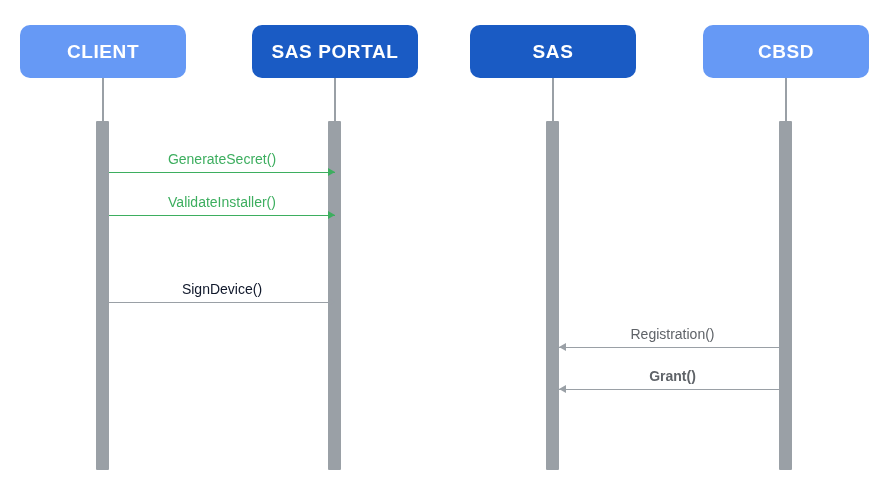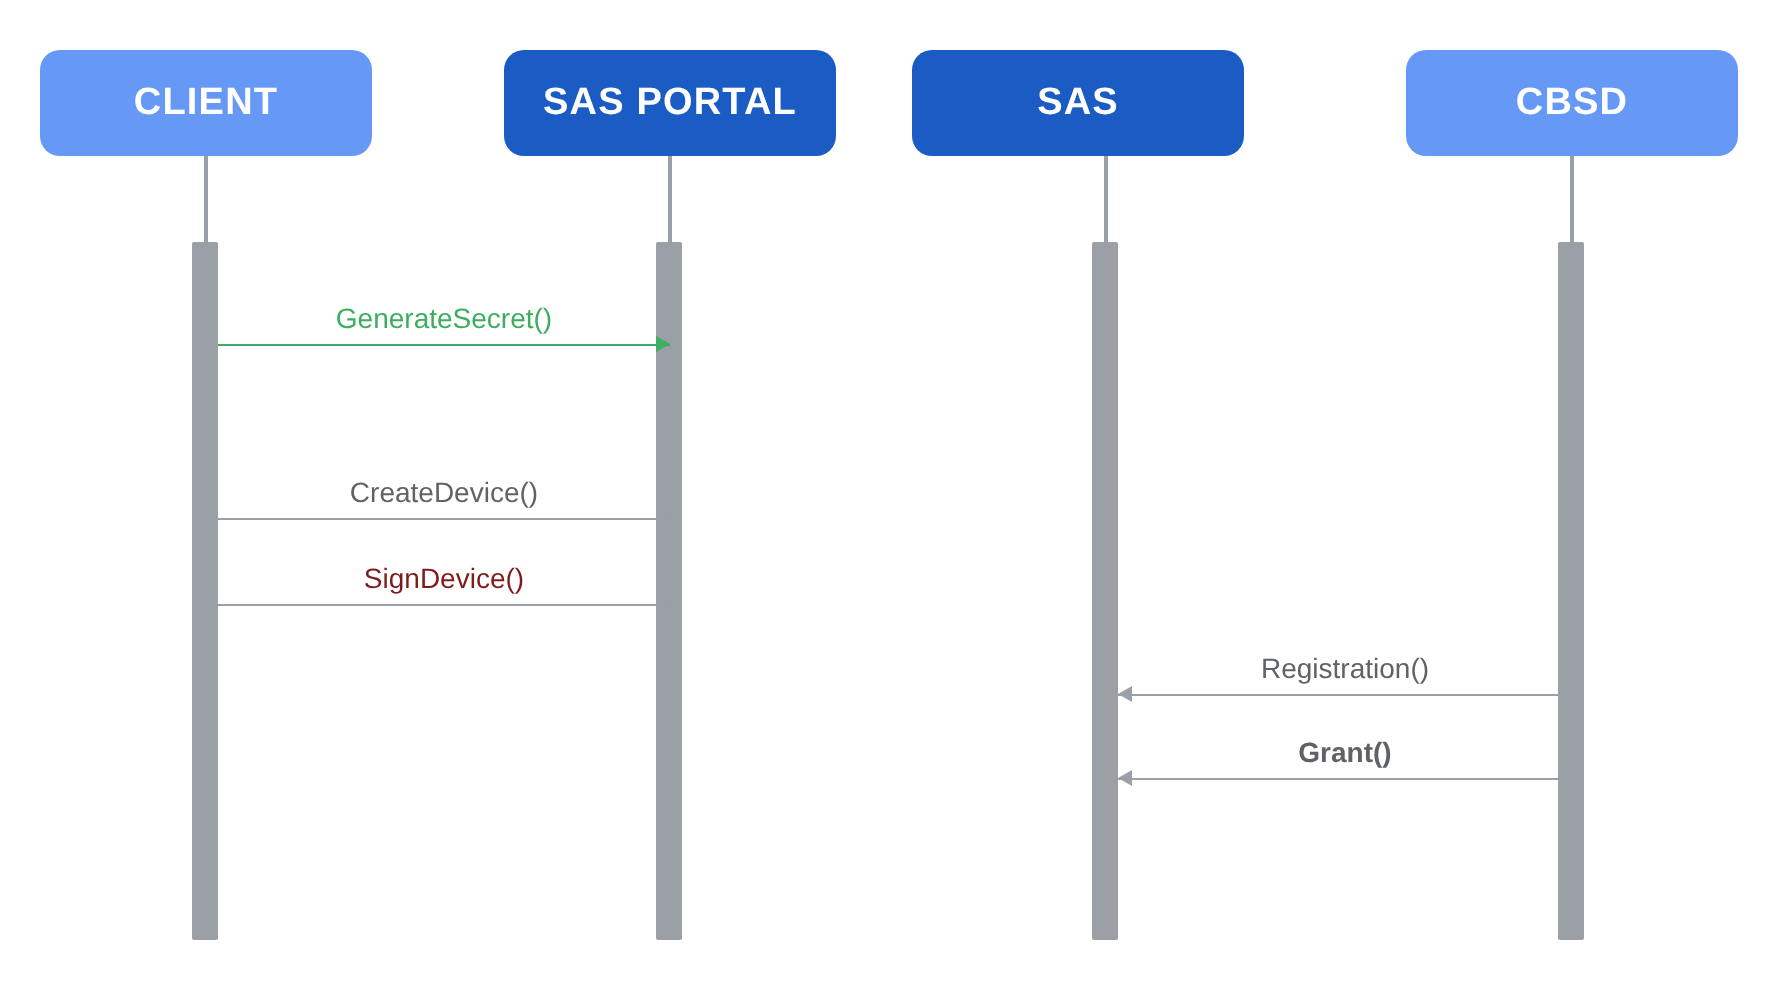--- a/index.html
+++ b/index.html
@@ -104,21 +104,21 @@
 <body>
 
 <div id="canvas">
 
   <div class="actor-box" style="left: 20px; background: rgb(102, 153, 245);">
     <span class="actor-label">CLIENT</span>
   </div>
   <div class="actor-box" style="left: 252px; background: rgb(26, 91, 196); text-align: right;">
     <span class="actor-label">SAS PORTAL</span>
   </div>
-  <div class="actor-box" style="left: 456px; background: rgb(26, 91, 196);">
+  <div class="actor-box" style="left: 470px; background: rgb(26, 91, 196);">
     <span class="actor-label">SAS</span>
   </div>
   <div class="actor-box" style="left: 703px; background: rgb(102, 153, 245); justify-content: center;">
     <span class="actor-label">CBSD</span>
   </div>
 
   <div class="lifeline" style="left: 102px;"></div>
   <div class="lifeline" style="left: 334px;"></div>
   <div class="lifeline" style="left: 552px;"></div>
   <div class="lifeline" style="left: 785px;"></div>
@@ -127,29 +127,29 @@
   <div class="activation" style="left: 328px;"></div>
   <div class="activation" style="left: 546px;"></div>
   <div class="activation" style="left: 779px;"></div>
 
   <div class="message" style="left: 109px; width: 226px; top: 147px; color: rgb(61, 174, 95);">
     <span class="msg-label" style="color: rgb(61, 174, 95);">GenerateSecret()</span>
     <div class="msg-line" style="background: rgb(61, 174, 95);"></div>
     <div class="msg-head right"></div>
   </div>
 
-
-  <div class="message" style="left: 109px; width: 226px; top: 234px; color: rgb(154, 160, 166);">
-    <span class="msg-label" style="color: rgb(95, 99, 104);">CreateDevice()</span>
-    <div class="msg-line" style="background: rgb(154, 160, 166);"></div>
+  <div class="message" style="left: 109px; width: 226px; top: 190px; color: rgb(61, 174, 95);">
+    <span class="msg-label" style="color: rgb(61, 174, 95);">ValidateInstaller()</span>
+    <div class="msg-line" style="background: rgb(61, 174, 95);"></div>
     <div class="msg-head right"></div>
   </div>
 
+
   <div class="message" style="left: 109px; width: 226px; top: 277px; color: rgb(154, 160, 166);">
-    <span class="msg-label" style="color: #7f1d1d;">SignDevice()</span>
+    <span class="msg-label" style="color: #0f172a;">SignDevice()</span>
     <div class="msg-line" style="background: rgb(154, 160, 166);"></div>
     <div class="msg-head right"></div>
   </div>
 
   <div class="message" style="left: 559px; width: 227px; top: 322px; color: rgb(154, 160, 166);">
     <span class="msg-label" style="color: rgb(95, 99, 104);">Registration()</span>
     <div class="msg-line" style="background: rgb(154, 160, 166);"></div>
     <div class="msg-head left"></div>
   </div>
 

